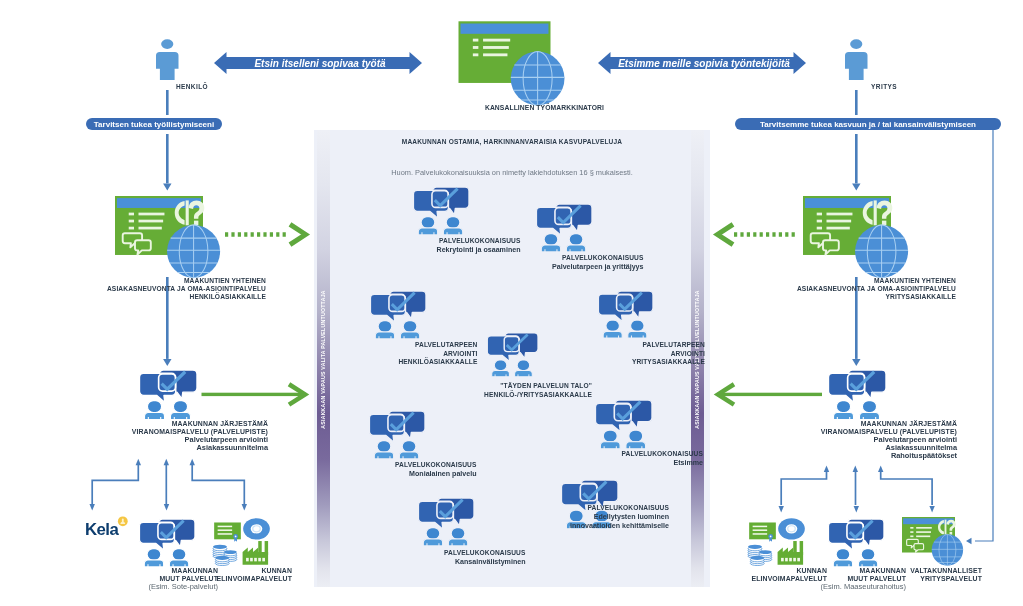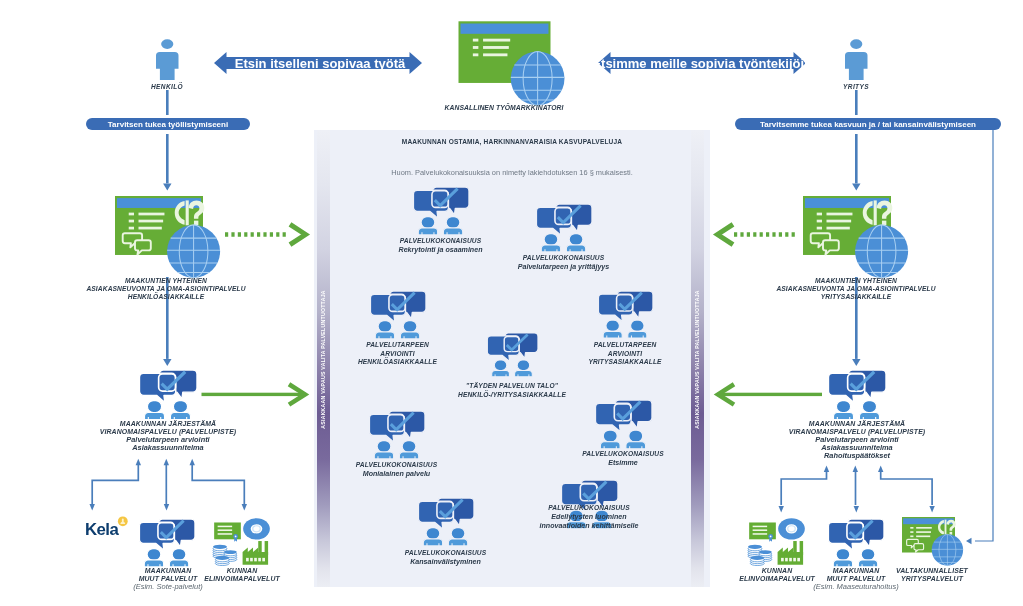--- a/index.html
+++ b/index.html
@@ -1,40 +1,40 @@
 <!DOCTYPE html>
 <html><head>
 <meta charset="utf-8">
 <style>
   html,body{margin:0;padding:0;}
   body{width:1023px;height:606px;background:#ffffff;font-family:"Liberation Sans",sans-serif;overflow:hidden;}
   .stage{position:relative;width:1023px;height:606px;}
-  .lbl{position:absolute;color:#2b3a4a;font-weight:bold;text-align:center;line-height:1.3;font-style:italic;}
+  .lbl{position:absolute;color:#2b3a4a;font-weight:bold;text-align:right;line-height:1.3;}
   .lbl span{display:block;}
   .lbl span.sub{font-weight:normal;color:#5d6871;font-size:7.5px;}
   .lbl span.caps{font-size:0.93em;letter-spacing:0.12px;}
   .lbl span.mix{}
   svg{display:block;}
   #panel{position:absolute;left:314px;top:130px;width:396px;height:457px;background:#edf0f8;}
   .gbar{position:absolute;width:13px;top:130px;height:457px;
         background:linear-gradient(to bottom,
           #eef0f6 0%, #e4e6ef 12%, #d2d3e2 26%, #b3b1c9 40%,
           #8d82ab 52%, #6d5c93 62%, #796a9d 72%, #a09bbd 82%,
           #c8c8da 90%, #e2e3ec 96%, #eceef4 100%);}
   #gbarL{left:317px;}
   #gbarR{left:691px;}
   .vtext{position:absolute;color:#ffffff;font-size:5.2px;font-weight:bold;letter-spacing:0.25px;
          white-space:nowrap;transform-origin:0 0;line-height:12px;}
   #panelTitle{position:absolute;left:332px;top:138px;width:360px;text-align:center;color:#2b3a4a;
         font-weight:bold;font-size:6.55px;letter-spacing:0.18px;}
   #panelSub{position:absolute;left:332px;top:151px;width:360px;text-align:center;color:#6e7884;font-size:7.4px;margin-top:17px;}
   .pill{position:absolute;background:#3a6cb5;border-radius:999px;color:#fff;font-weight:bold;
         display:flex;align-items:center;justify-content:center;font-size:8.0px;}
-  .arrowtxt{position:absolute;color:#fff;font-weight:bold;font-size:13px;white-space:nowrap;
-        display:flex;align-items:center;justify-content:center;}
+  .arrowtxt{position:absolute;color:#fff;font-weight:bold;font-size:10px;white-space:nowrap;
+        display:flex;align-items:center;justify-content:center;font-style:italic;}
   #iconlayer{position:absolute;left:0;top:0;}
 </style>
 </head>
 <body>
 
 <div class="stage">
 
   <div id="panel"></div>
   <div class="gbar" id="gbarL"></div>
   <div class="gbar" id="gbarR"></div>
@@ -493,21 +493,21 @@
           <line x1="933.83" y1="542.11" x2="961.01" y2="542.11" stroke="#a9d0f2" stroke-width="0.60"></line>
           <line x1="931.75" y1="549.33" x2="963.10" y2="549.33" stroke="#a9d0f2" stroke-width="0.60"></line>
           <line x1="933.33" y1="556.86" x2="961.51" y2="556.86" stroke="#a9d0f2" stroke-width="0.60"></line>
           <line x1="938.01" y1="562.50" x2="956.83" y2="562.50" stroke="#a9d0f2" stroke-width="0.60"></line>
           <line x1="947.421" y1="534.27" x2="947.421" y2="565.64" stroke="#a9d0f2" stroke-width="0.60"></line>
           <ellipse cx="947.421" cy="549.95328" rx="8.47" ry="15.69" fill="none" stroke="#a9d0f2" stroke-width="0.60"></ellipse>
         </g>
       </g>
   </svg>
 
-<div class="pill" style="left:86px;top:118px;width:164px;height:12px">Tarvitsen tukea työllistymiseeni</div>
+<div class="pill" style="left:86px;top:118px;width:136px;height:12px">Tarvitsen tukea työllistymiseeni</div>
 <div class="pill" style="left:735px;top:118px;width:266px;height:12px">Tarvitsemme tukea kasvuun ja / tai  kansainvälistymiseen</div>
 <div class="arrowtxt" style="left:240px;top:56px;width:160px;height:14px">Etsin itselleni sopivaa työtä</div>
 <div class="arrowtxt" style="left:624px;top:56px;width:160px;height:14px">Etsimme meille sopivia työntekijöitä</div>
 
 <div class="lbl" style="left:126px;top:82.5px;width:82px;font-size:6.5px;letter-spacing:0.4px">HENKILÖ</div>
 <div class="lbl" style="left:815px;top:82.5px;width:82px;font-size:6.5px;letter-spacing:0.4px">YRITYS</div>
 <div class="lbl" style="left:404px;top:104px;width:200px;font-size:6.75px;letter-spacing:0.1px">KANSALLINEN TYÖMARKKINATORI</div>
 <div class="lbl" style="left:66px;top:277px;width:200px;font-size:7.15px;color:#2b3a4a;line-height:8.0px;font-weight:bold">
       <span class="caps">MAAKUNTIEN YHTEINEN</span>
       <span class="caps">ASIAKASNEUVONTA JA OMA-ASIOINTIPALVELU</span>

